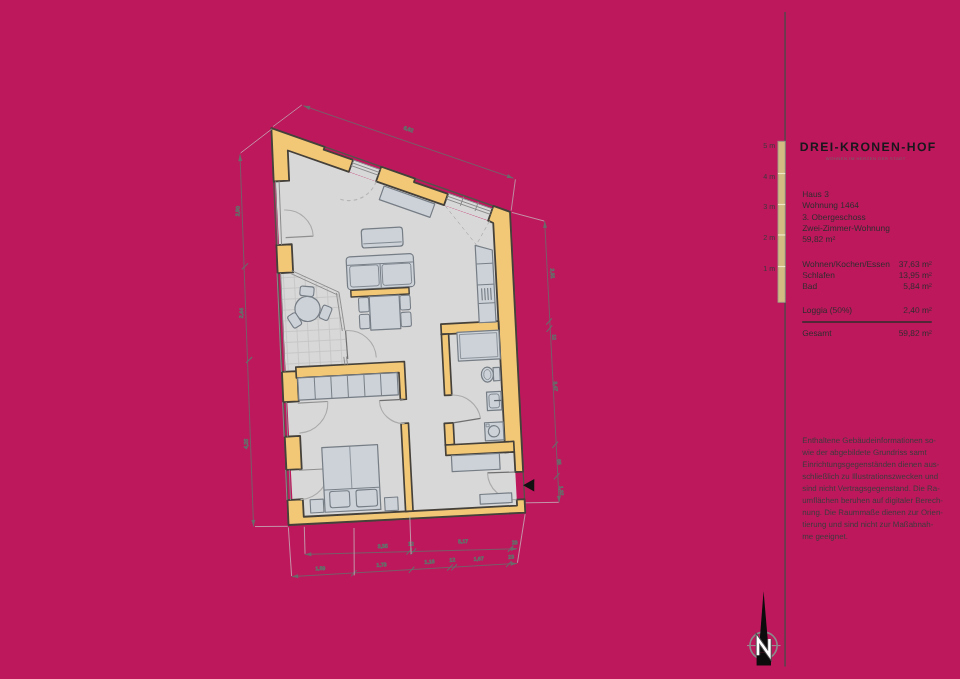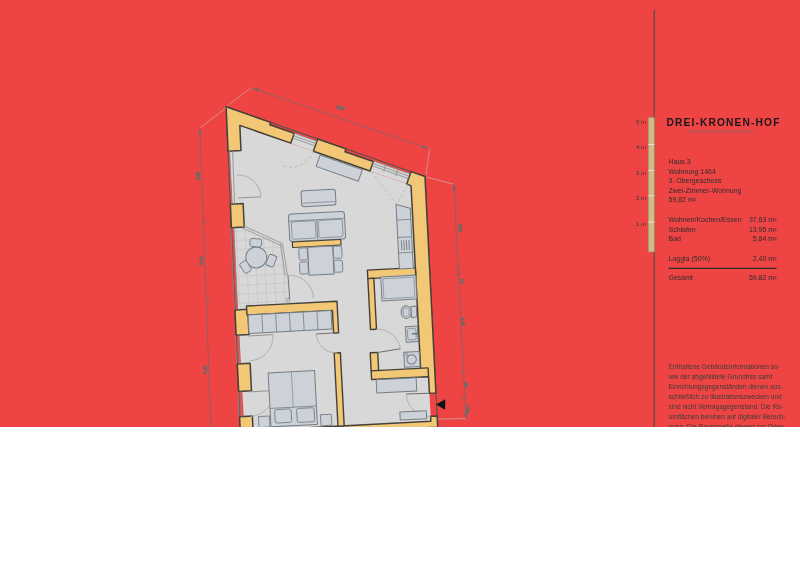--- a/index.html
+++ b/index.html
@@ -1,16 +1,16 @@
 <!DOCTYPE html>
 <html><head>
 <meta charset="utf-8">
 <style>
 html,body{margin:0;padding:0;background:#fff;-webkit-font-smoothing:antialiased;}
-#page{position:relative;width:800px;height:427px;background:#ef4444;overflow:hidden;}
+#page{position:relative;width:800px;height:566px;background:#be185d;overflow:hidden;}
 text{font-family:"Liberation Sans",sans-serif;}
 </style>
 </head>
 <body>
 <div id="page">
 <svg width="800" height="566" viewBox="0 0 800 566">
 
 <g transform="rotate(-3 240.5 438)" stroke-linejoin="round" stroke-linecap="butt">
 
   <polygon points="244.8,125.8 256,125.8 425,195.1 425,386.5 431.5,386.5 431.5,431.3 244.8,431.3" fill="#d8d8d8" stroke="none"></polygon>

